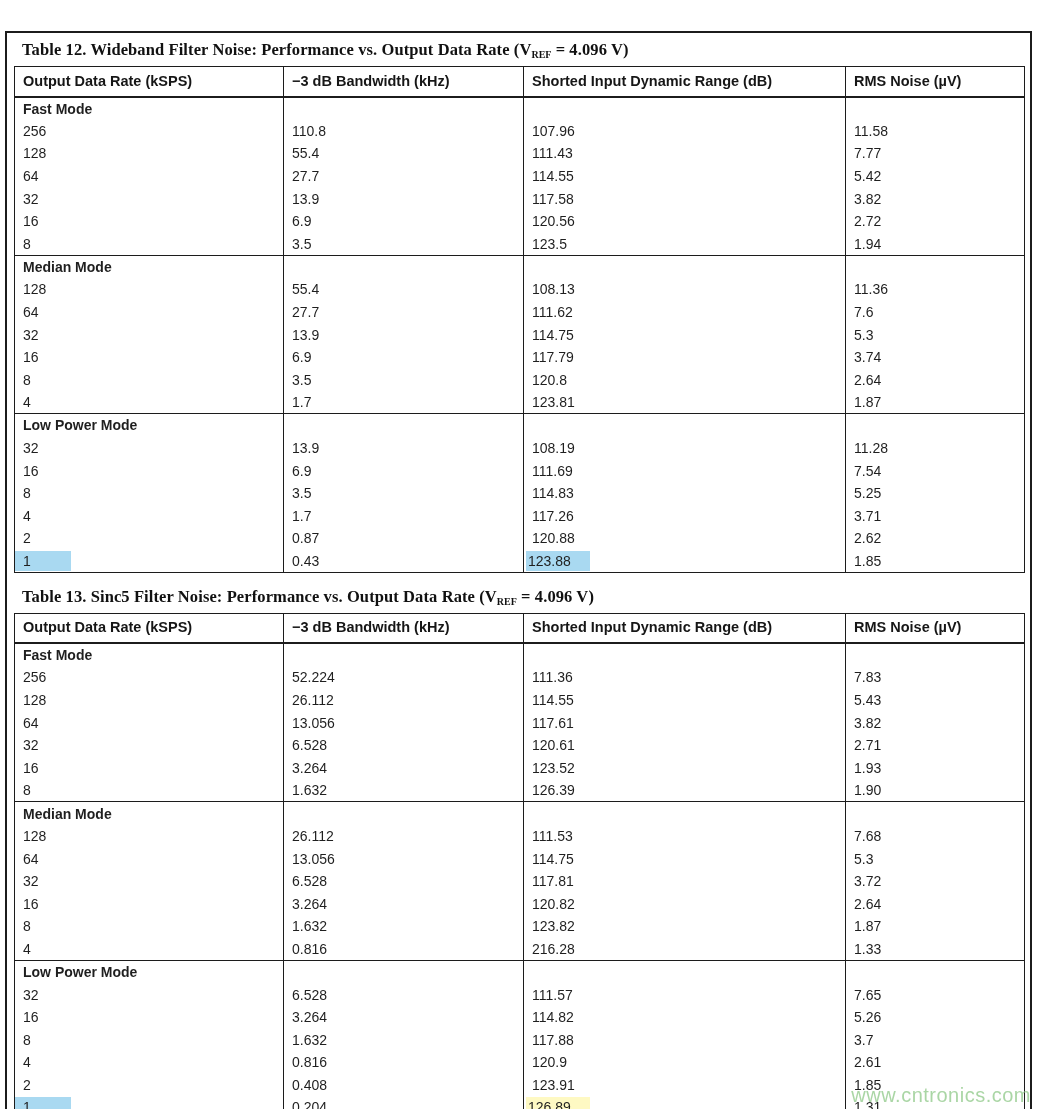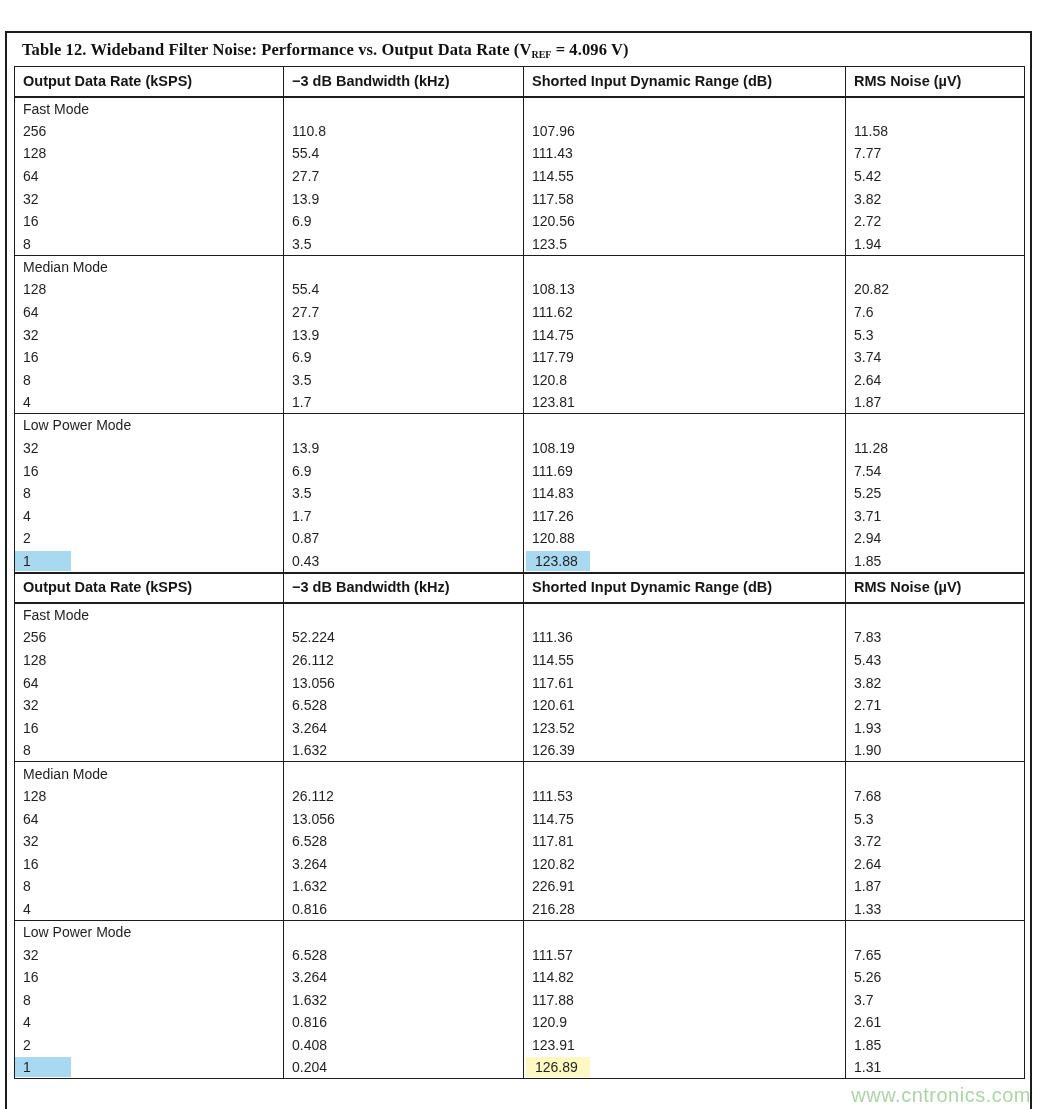--- a/index.html
+++ b/index.html
@@ -63,36 +63,37 @@
   }
   table.data-table td {
     font-size: 14px;
     padding: 0 8px;
     height: 22.6px;
   }
   tr.section-row td {
     border-top: 1.6px solid #1c1c1c;
     height: 23px;
     font-size: 14px;
+    font-weight: bold;
   }
   td.cell-rate { padding-left: 22px; }
   .hl {
     display: inline-block;
     background: #a9d9f1;
     line-height: 20px;
   }
   .hl-rate {
     width: 64px;
     margin-left: -16px;
     padding-left: 16px;
   }
   .hl-dr {
     width: 64px;
     margin-left: -6px;
-    padding-left: 9px;
+    padding-left: 2px;
   }
   .watermark {
     position: absolute;
     right: 12px; bottom: 2px;
     font-size: 20px;
     color: #9ccf96;
     opacity: 0.85;
     letter-spacing: 0.5px;
     z-index: 5;
   }
@@ -163,21 +164,21 @@
         <tr class="section-row">
           <td>Median Mode</td>
           <td></td>
           <td></td>
           <td></td>
         </tr>
         <tr>
           <td class="cell-rate">128</td>
           <td>55.4</td>
           <td>108.13</td>
-          <td>20.82</td>
+          <td>11.36</td>
         </tr>
         <tr>
           <td class="cell-rate">64</td>
           <td>27.7</td>
           <td>111.62</td>
           <td>7.6</td>
         </tr>
         <tr>
           <td class="cell-rate">32</td>
           <td>13.9</td>
@@ -229,30 +230,31 @@
         <tr>
           <td class="cell-rate">4</td>
           <td>1.7</td>
           <td>117.26</td>
           <td>3.71</td>
         </tr>
         <tr>
           <td class="cell-rate">2</td>
           <td>0.87</td>
           <td>120.88</td>
-          <td>2.94</td>
+          <td>2.62</td>
         </tr>
         <tr>
           <td class="cell-rate"><span class="hl hl-rate" style="background: rgb(169, 217, 241);">1</span></td>
           <td>0.43</td>
           <td><span class="hl hl-dr" style="background: rgb(169, 217, 241);">123.88</span></td>
           <td>1.85</td>
         </tr>
       </tbody>
     </table>
+    <div class="table-title gap"><span>Table 13. Sinc5 Filter Noise: Performance vs. Output Data Rate (V</span><span class="vsub">REF</span><span> = 4.096 V)</span></div>
     <table class="data-table">
       <colgroup>
         <col class="c1">
         <col class="c2">
         <col class="c3">
         <col class="c4">
       </colgroup>
       <thead>
         <tr>
           <th>Output Data Rate (kSPS)</th>
@@ -330,21 +332,21 @@
         </tr>
         <tr>
           <td class="cell-rate">16</td>
           <td>3.264</td>
           <td>120.82</td>
           <td>2.64</td>
         </tr>
         <tr>
           <td class="cell-rate">8</td>
           <td>1.632</td>
-          <td>226.91</td>
+          <td>123.82</td>
           <td>1.87</td>
         </tr>
         <tr>
           <td class="cell-rate">4</td>
           <td>0.816</td>
           <td>216.28</td>
           <td>1.33</td>
         </tr>
         <tr class="section-row">
           <td>Low Power Mode</td>

